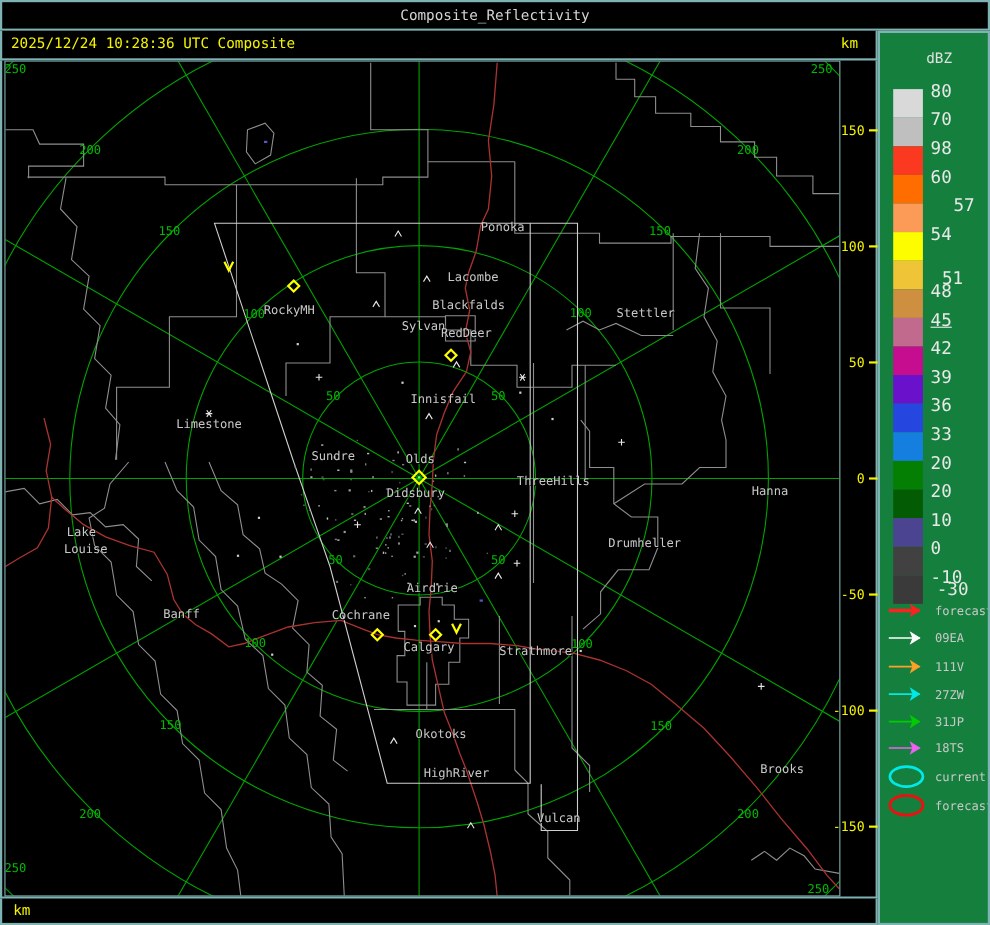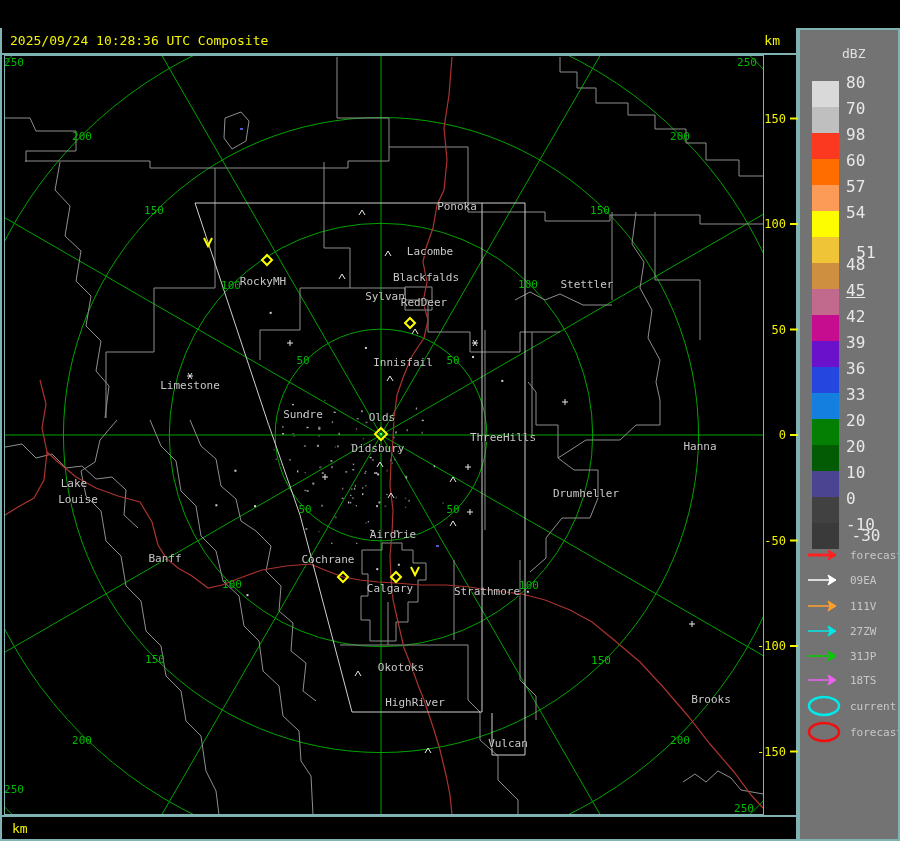--- a/index.html
+++ b/index.html
@@ -13,35 +13,38 @@
   #headerbar { left:0; top:28px; width:798px; height:27px; border-left:2px solid #7fb2b2;
     border-right:2px solid #7fb2b2; border-bottom:2px solid #7fb2b2; background:#000; z-index:3; }
   #timestamp { position:absolute; left:8px; top:5px; color:#f4f400; font-size:13px; white-space:pre; }
   #km-top { position:absolute; right:16px; top:5px; color:#f4f400; font-size:13px; }
   #maparea { left:0; top:55px; width:798px; height:762px; border-left:2px solid #7fb2b2;
     border-right:2px solid #7fb2b2; border-bottom:2px solid #7fb2b2; background:#000; z-index:1; }
   #bottombar { left:0; top:817px; width:798px; height:24px; border-left:2px solid #7fb2b2;
     border-right:2px solid #7fb2b2; border-bottom:2px solid #7fb2b2; background:#000; z-index:3; }
   #km-bottom { position:absolute; left:10px; top:4px; color:#f4f400; font-size:13px; }
   #rightpanel { left:798px; top:28px; width:102px; height:813px; border:2px solid #7fb2b2;
-    background:#737373; z-index:3; }
+    background:#15803d; z-index:3; }
   #dbz-title { position:absolute; left:42px; top:16px; color:#e0e0e0; font-size:13px; }
   .cb-block { position:absolute; left:12px; width:27px; height:26px; }
   .cb-label { position:absolute; left:46px; width:40px; height:14px; color:#e8e8e8; font-size:16px; }
   #legendsvg { position:absolute; left:0px; top:510px; }
   #mapsvg { position:absolute; left:0; top:0; z-index:2; }
 </style>
 </head>
 <body>
 
 <div id="stage">
 
+  <div id="titlebar" class="abs">
+    <span>Composite_Reflectivity</span>
+  </div>
 
   <div id="headerbar" class="abs">
-    <span id="timestamp">2025/09/24 10:28:36 UTC Composite</span>
+    <span id="timestamp">2025/12/24 10:28:36 UTC Composite</span>
     <span id="km-top">km</span>
   </div>
 
   <div id="maparea" class="abs"></div>
 
   <div id="bottombar" class="abs">
     <span id="km-bottom">km</span>
   </div>
 
   <div id="rightpanel" class="abs">
@@ -49,21 +52,21 @@
     <div id="colorbar">
         <div class="cb-block" style="top: 51px; background: rgb(217, 217, 217);"></div>
         <div class="cb-label" style="top: 43px;">80</div>
         <div class="cb-block" style="top: 77px; background: rgb(191, 191, 191);"></div>
         <div class="cb-label" style="top: 69px;">70</div>
         <div class="cb-block" style="top: 103px; background: rgb(251, 57, 33);"></div>
         <div class="cb-label" style="top: 95px;">98</div>
         <div class="cb-block" style="top: 129px; background: rgb(255, 108, 0);"></div>
         <div class="cb-label" style="top: 121px;">60</div>
         <div class="cb-block" style="top: 155px; background: rgb(252, 154, 88);"></div>
-        <div class="cb-label" style="top: 147px;">57</div>
+        <div class="cb-label" style="top: 147px; text-align: right;">57</div>
         <div class="cb-block" style="top: 181px; background: rgb(253, 253, 0);"></div>
         <div class="cb-label" style="top: 173px;">54</div>
         <div class="cb-block" style="top: 207px; background: rgb(240, 196, 55);"></div>
         <div class="cb-label" style="top: 213px; text-align: center;">51</div>
         <div class="cb-block" style="top: 233px; background: rgb(207, 143, 65);"></div>
         <div class="cb-label" style="top: 225px;">48</div>
         <div class="cb-block" style="top: 259px; background: rgb(194, 106, 142);"></div>
         <div class="cb-label" style="top: 251px; text-decoration: underline;">45</div>
         <div class="cb-block" style="top: 285px; background: rgb(198, 13, 144);"></div>
         <div class="cb-label" style="top: 277px;">42</div>

